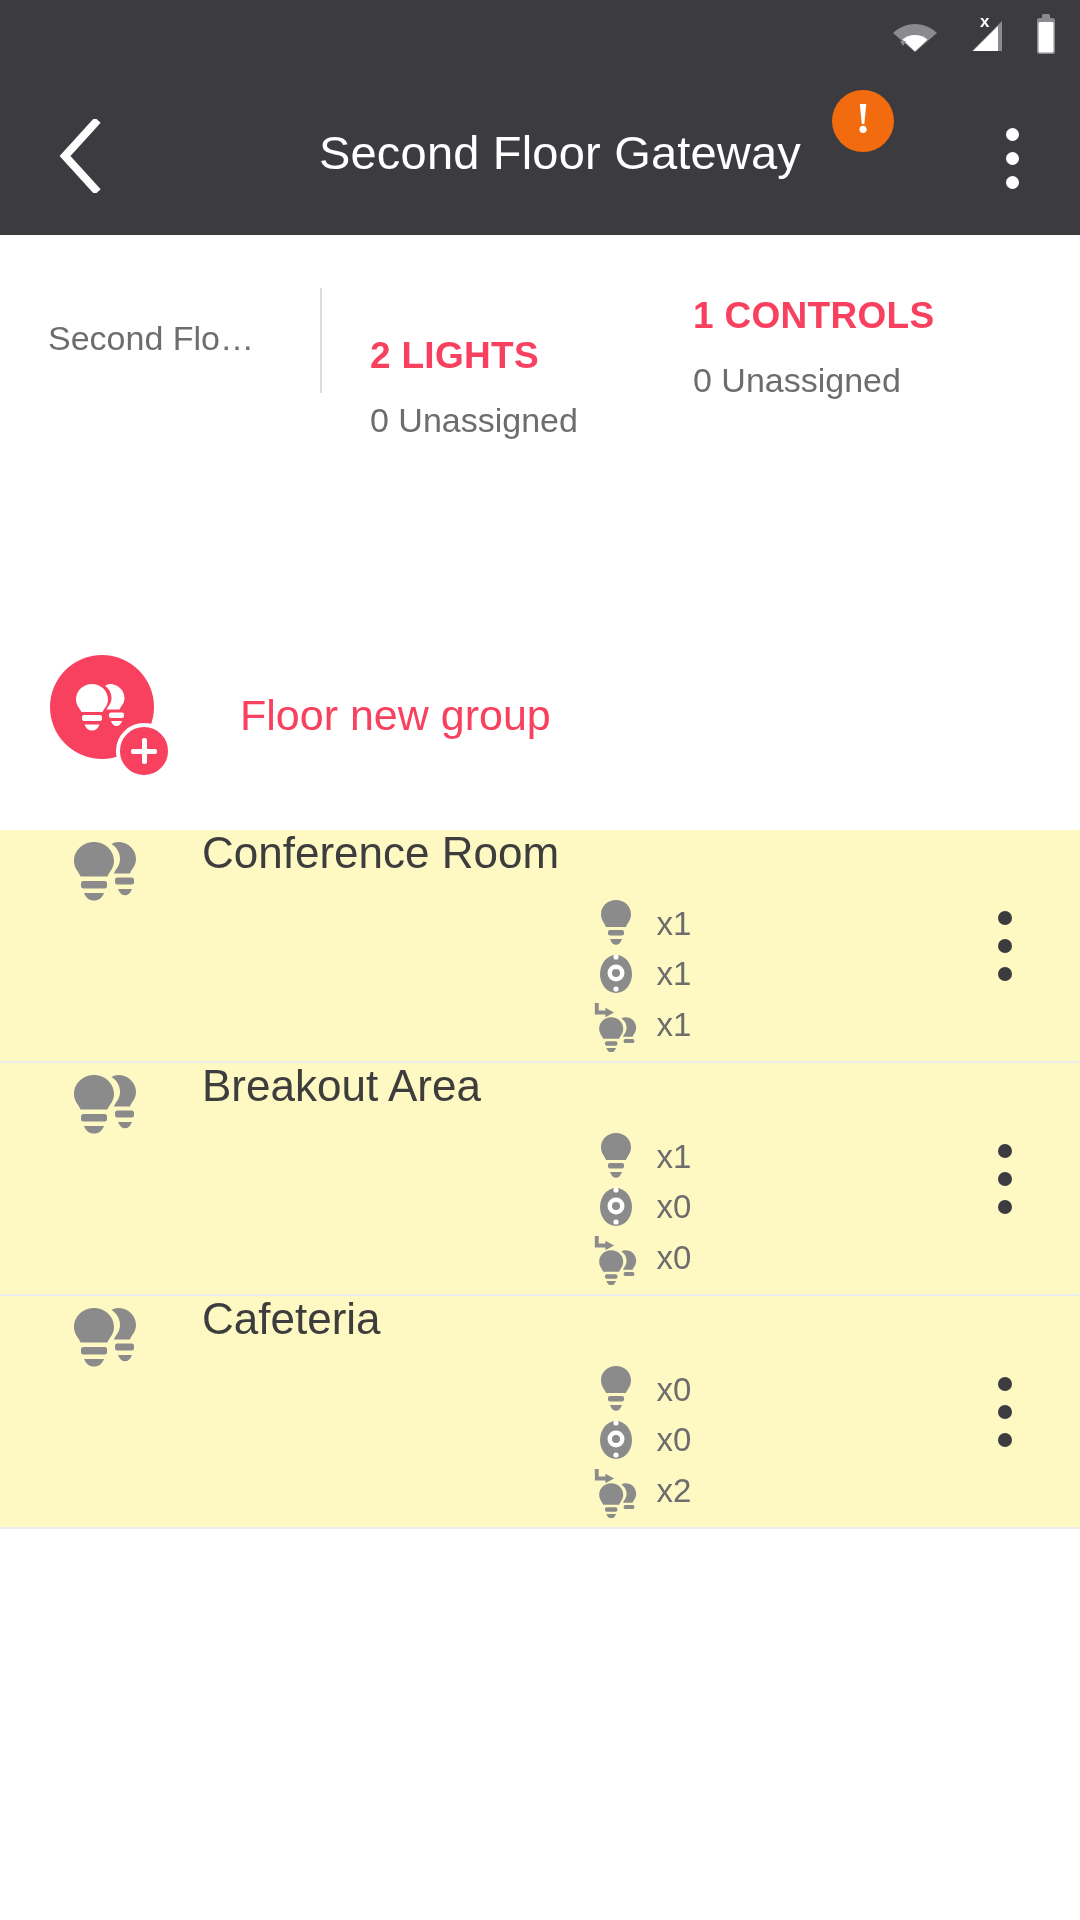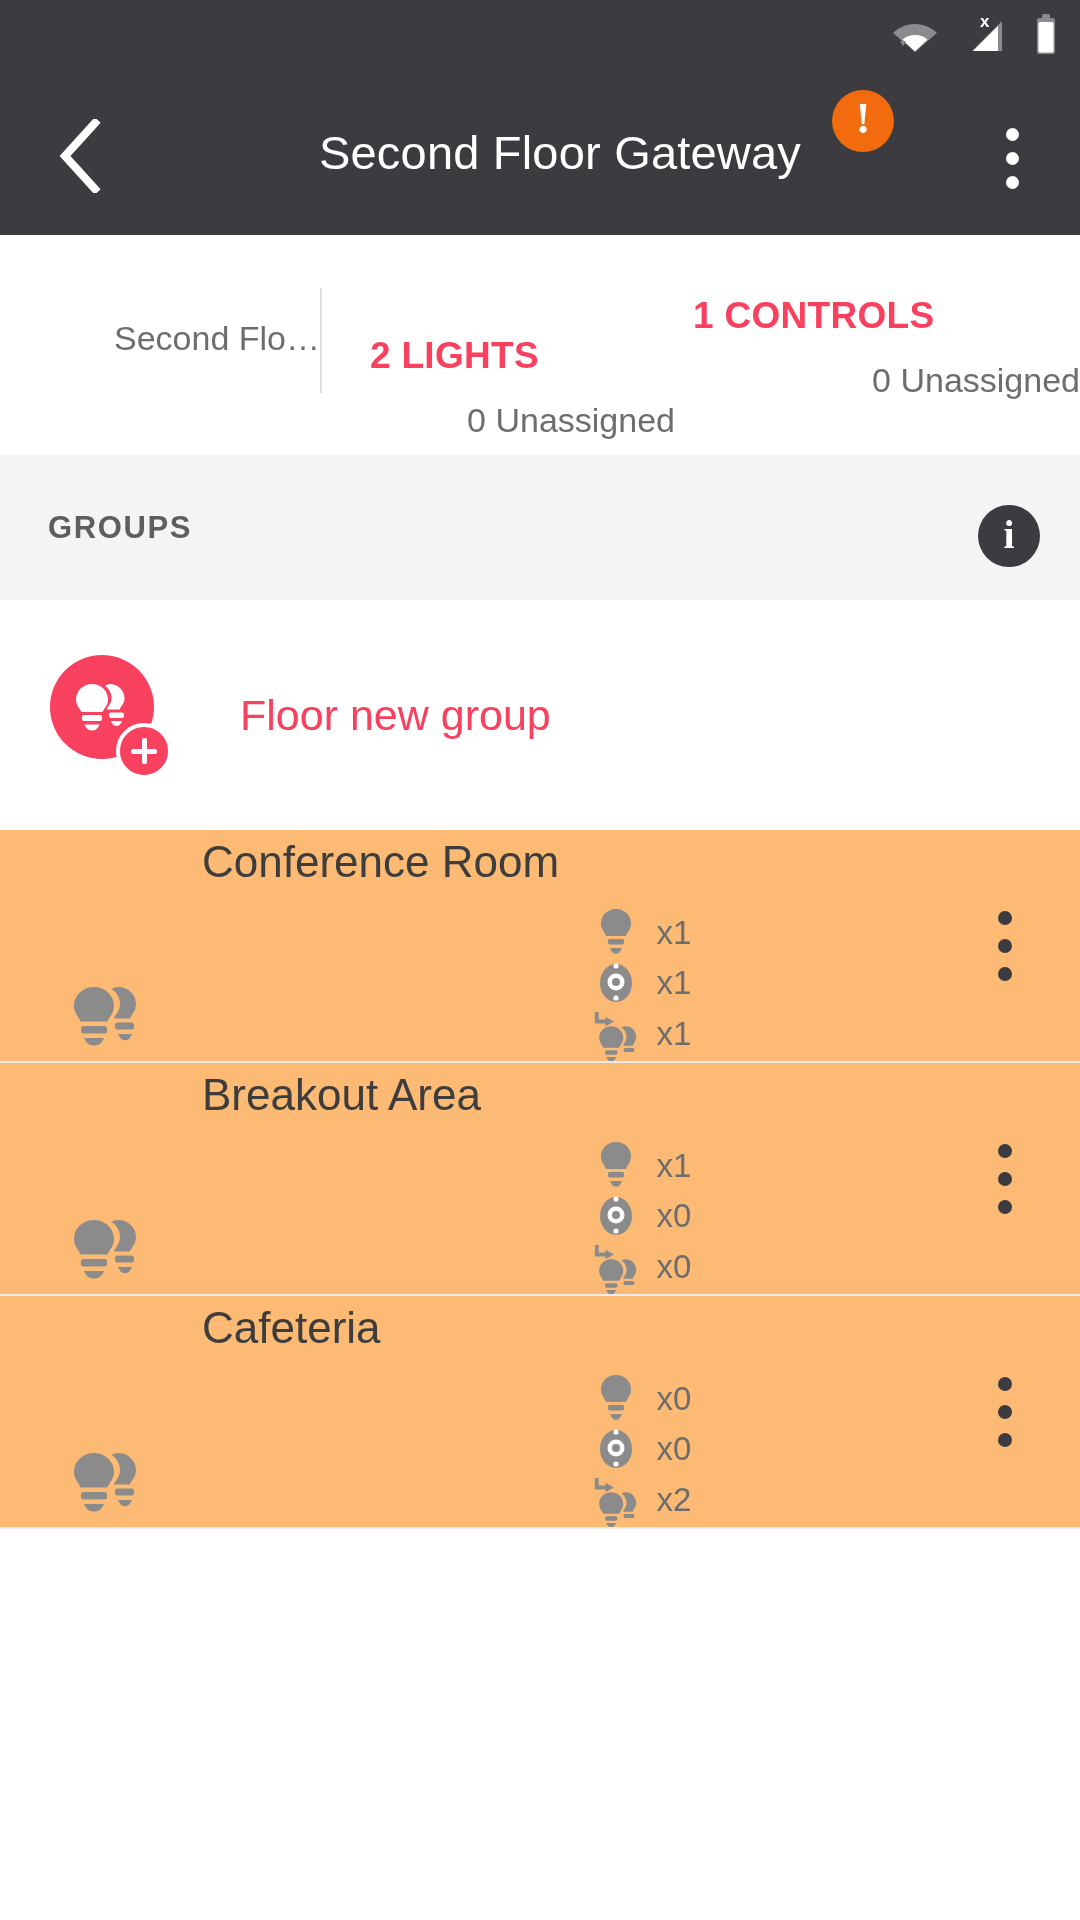--- a/index.html
+++ b/index.html
@@ -61,21 +61,21 @@
   .sum-cell.lights   { width:355px; padding-left:50px;margin-top:40px; }
   .sum-cell.controls { width:405px; padding-left:18px; }
   .sum-sep {
     position:absolute; top:288px; left:320px; width:2px; height:105px; background:#dddddd;
   }
   .sum-title {
     font-size:37px; font-weight:700; color:#f8405f;
     letter-spacing:.3px; white-space:nowrap;
   }
   .sum-sub {
-    margin-top:24px; font-size:34px; color:#6d6d6d; font-weight:400; white-space:nowrap;text-align:right;
+    margin-top:24px; font-size:34px; color:#6d6d6d; font-weight:400; white-space:nowrap;
   }
 
   
   .groups-band {
     position:absolute; top:455px; left:0; width:1080px; height:145px;
     background:#f4f4f4; display:flex; align-items:center;
   }
   .groups-label {
     margin-left:48px; font-size:31px; font-weight:700; color:#5d5d62; letter-spacing:1.6px;
   }
@@ -109,21 +109,21 @@
   .create-plus .pl-h { position:absolute; width:26px; height:5px; background:#fff; border-radius:2px; }
   .create-plus .pl-v { position:absolute; width:5px; height:26px; background:#fff; border-radius:2px; }
   .create-label {
     margin-left:70px; font-size:43px; color:#f8405f; font-weight:400;
   }
 
   
   .group-list { position:absolute; top:830px; left:0; width:1080px; }
   .group-row {
     position:relative; width:1080px; height:233px;
-    display:flex; align-items:flex-end; background:#fdba74;
+    display:flex; align-items:flex-start; background:#fef9c3;
     border-bottom:2px solid #ececec;
   }
   .group-row .g-bulbs { width:118px; margin-left:48px; display:flex; align-items:center; justify-content:center; }
   .group-body { margin-left:36px; flex:1; }
   .group-name { font-size:44px; color:#3d3d3d; font-weight:400; line-height:1.05; }
   .group-counts { margin-top:22px; display:flex; align-items:center;flex-direction:column; }
   .count-item { display:flex; align-items:center; }
   .count-item .c-ico { width:50px; display:flex; align-items:center; justify-content:center; }
   .count-item .c-val { margin-left:16px; font-size:33px; color:#6d6d6d; }
   .gap-a { width:68px; } .gap-b { width:62px; }
@@ -193,26 +193,20 @@
       <div class="sum-title">2 LIGHTS</div>
       <div class="sum-sub">0 Unassigned</div>
     </div>
     <div class="sum-cell controls">
       <div class="sum-title">1 CONTROLS</div>
       <div class="sum-sub">0 Unassigned</div>
     </div>
   </div>
   <div class="sum-sep"></div>
 
-  <div class="groups-band">
-    <div class="groups-label">GROUPS</div>
-    <div class="info-btn">
-      <span class="i-glyph">i</span>
-    </div>
-  </div>
 
   <div class="create-row">
     <div class="create-icon-wrap">
       <div class="create-circle">
         <svg width="66" height="66" viewBox="0 0 66 66">
           <g fill="#ffffff">
             <path d="M23 10 c9 0 16 7 16 15.5 0 6-4 9-5.5 12.5 l-21 0 C11 34.5 7 31.5 7 25.5 7 17 14 10 23 10 Z"></path>
             <rect x="13" y="41" width="20" height="6" rx="2"></rect>
             <path d="M15.5 50.5 l15 0 c-1.5 4 -4 6 -7.5 6 -3.5 0 -6 -2 -7.5 -6 z"></path>
             <path d="M41 10 c8 0 14.5 6.5 14.5 14 0 5.5 -3.5 8 -5 11.5 l-13 0 c1.5 -3.5 5 -6 5 -11.5 0 -5 -2.5 -9.5 -6.5 -12 1.6 -1.3 3.3 -2 5 -2 z"></path>

